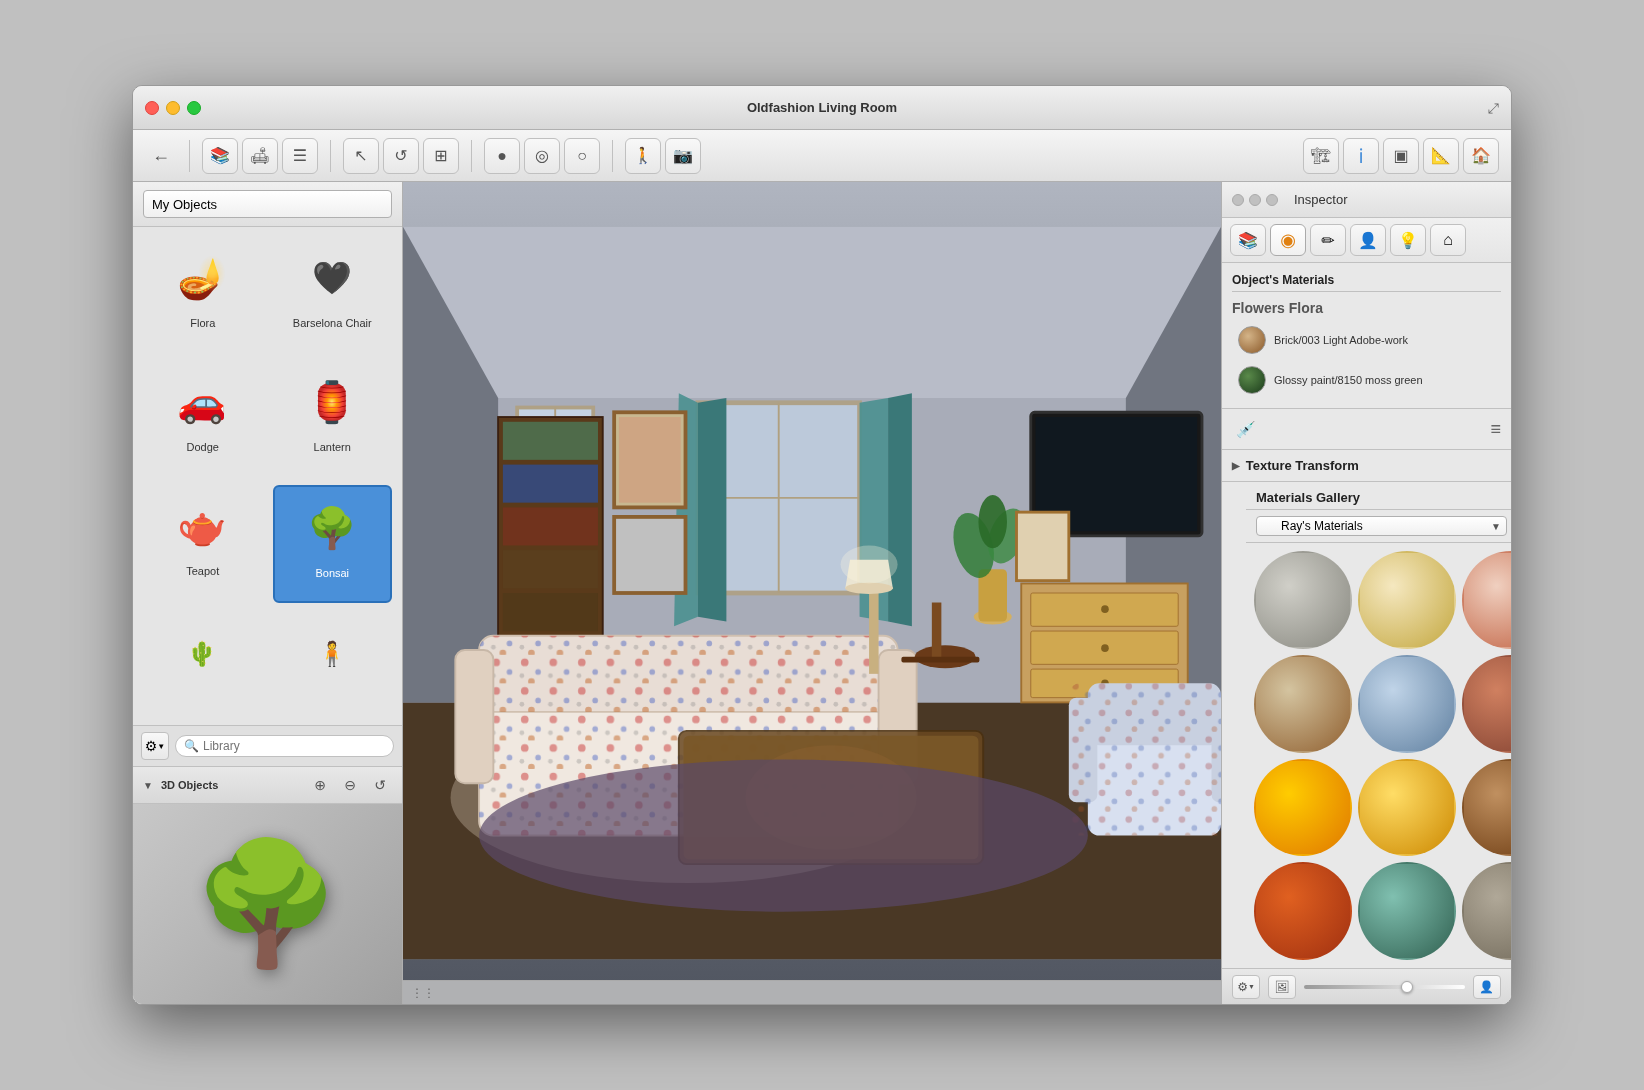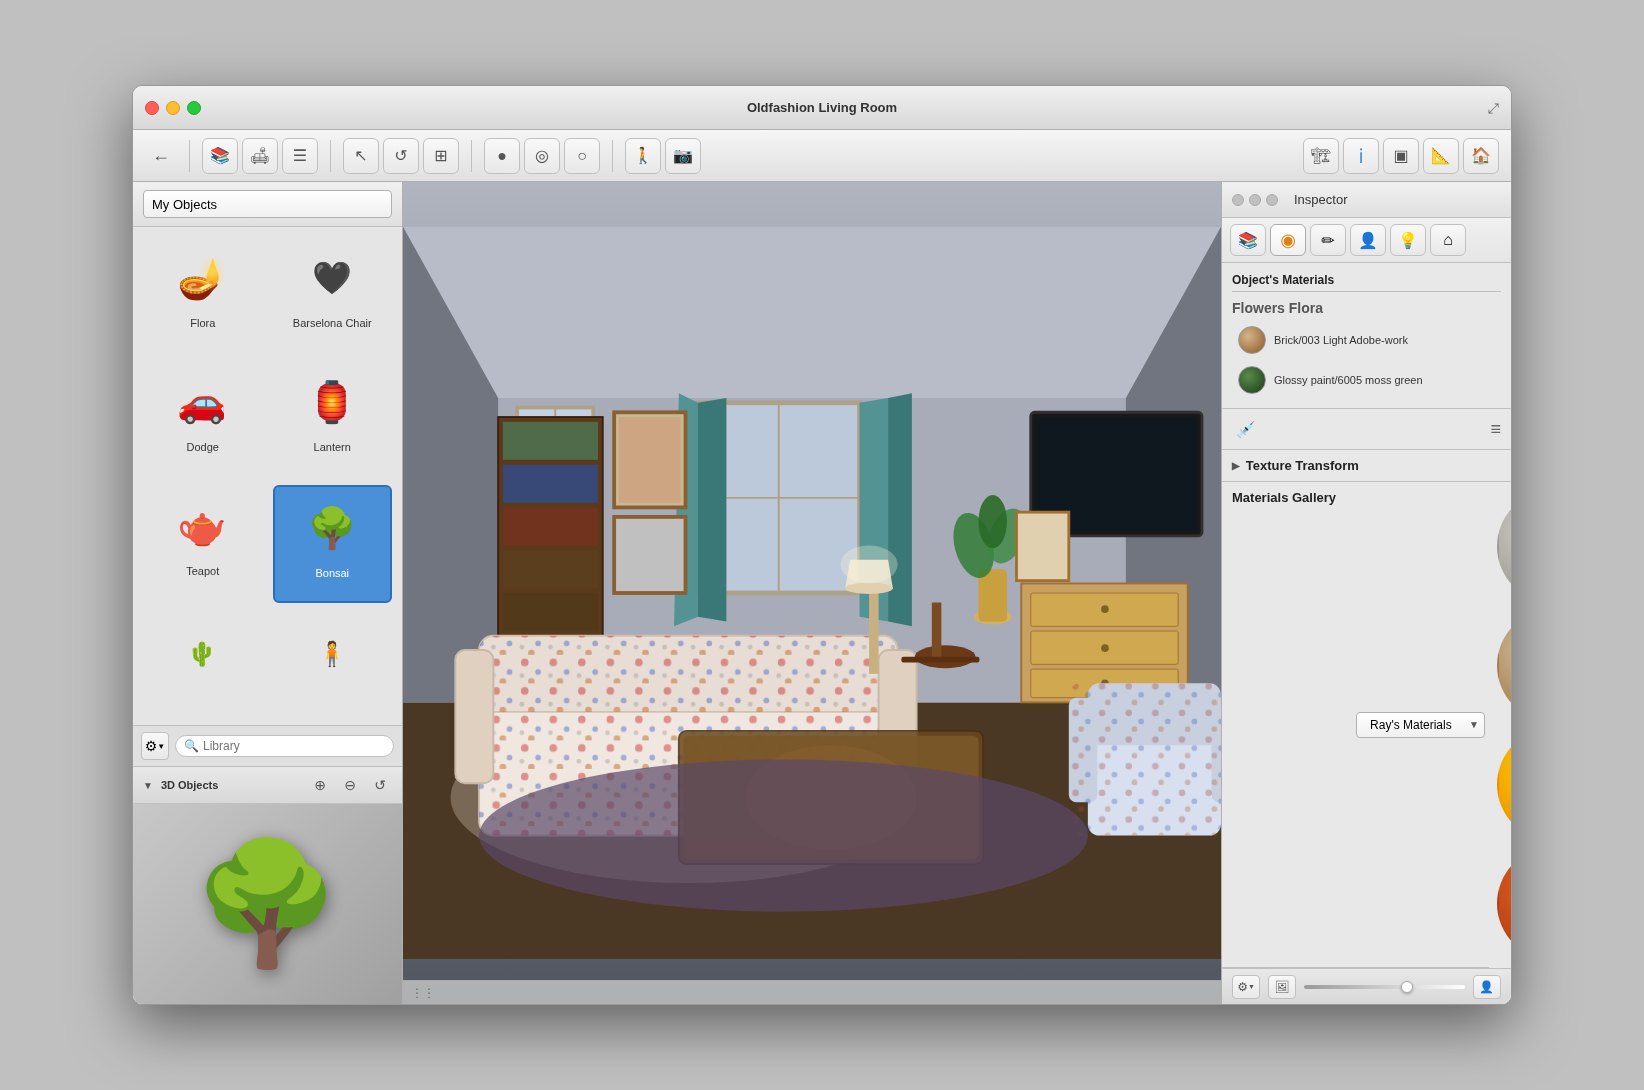--- a/index.html
+++ b/index.html
@@ -423,43 +423,45 @@
       color: #222;
     }
     .toggle-arrow {
       font-size: 10px;
       color: #555;
     }
     
     .gallery-section {
       flex: 1;
       display: flex;
+      flex-direction: column;
       overflow: hidden;
+      margin-left: 24px;
     }
     .gallery-header {
       padding: 8px 10px 4px;
       font-size: 13px;
       font-weight: 700;
       color: #222;
       border-bottom: 1px solid #c0c0c0;
     }
     .gallery-dropdown-wrap {
       padding: 6px 10px;
       border-bottom: 1px solid #c0c0c0;
       display: flex;
       align-items: center;
     }
     .gallery-dropdown {
       flex: 1;
-      height: 26px;
+      height: 20px;
       border: 1px solid #b0b0b0;
       border-radius: 4px;
       background: linear-gradient(to bottom, #fff, #f0f0f0);
       font-size: 12px;
-      padding: 0 13px;
+      padding: 0 24px;
       appearance: none;
       cursor: pointer;
     }
     .gallery-grid {
       flex: 1;
       display: grid;
       grid-template-columns: repeat(3, 1fr);
       gap: 6px;
       padding: 8px;
       overflow-y: auto;
@@ -862,21 +864,21 @@
       <div class="materials-section">
         <div class="section-title">Object's Materials</div>
         <div style="font-size:14px;color:#555;margin-bottom:6px;font-weight:600;">Flowers Flora</div>
         <div class="materials-list">
           <div class="material-item">
             <div class="material-swatch" style="background: radial-gradient(circle at 35% 35%, #d4b488, #8a5828);"></div>
             <span class="material-name">Brick/003 Light Adobe-work</span>
           </div>
           <div class="material-item">
             <div class="material-swatch" style="background: radial-gradient(circle at 35% 35%, #5a8a4a, #1a3a1a);"></div>
-            <span class="material-name">Glossy paint/6005 moss green</span>
+            <span class="material-name">Glossy paint/8150 moss green</span>
           </div>
         </div>
       </div>
 
       <div class="material-actions">
         <div class="action-icon">
           <span>💉</span>
         </div>
         <div class="action-menu">
           <span>≡</span>

